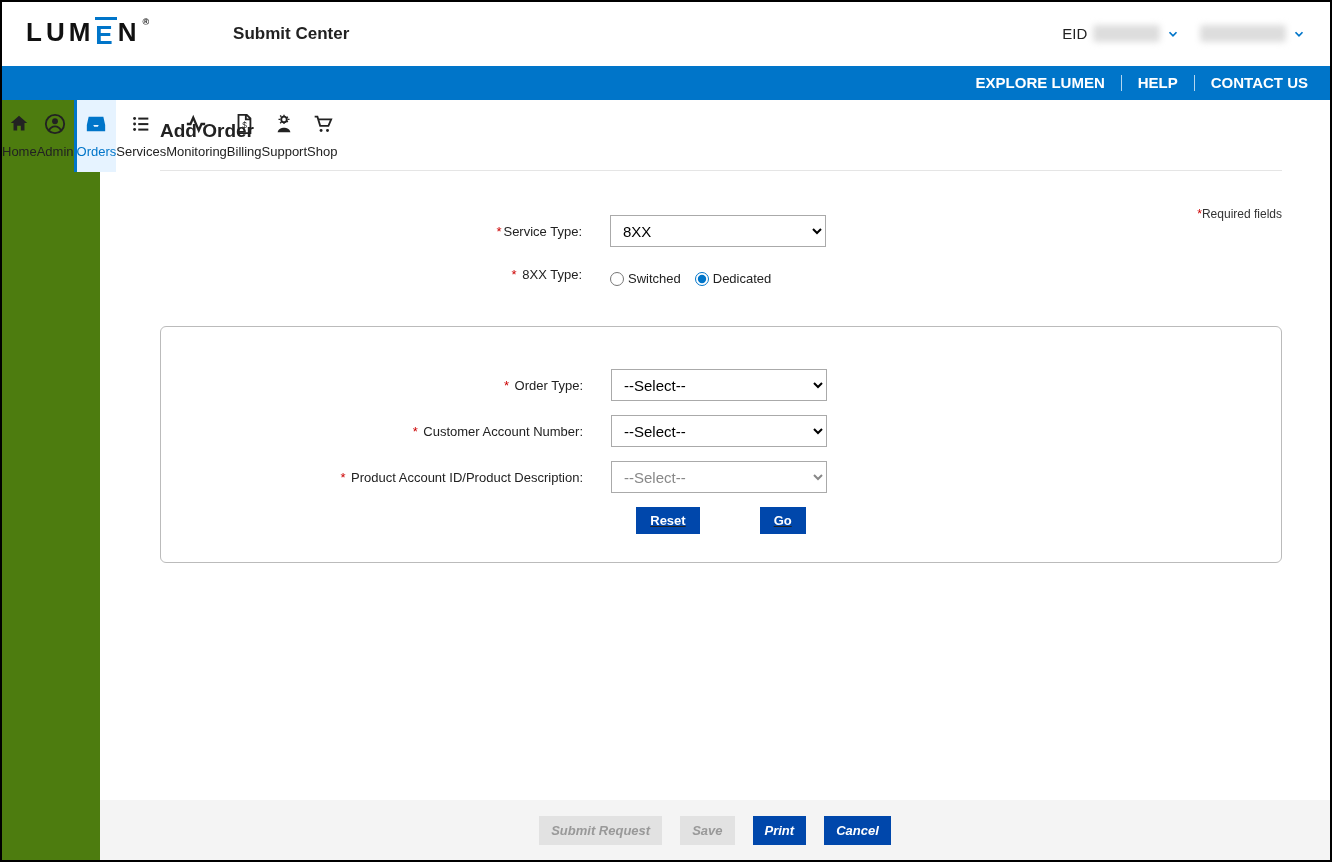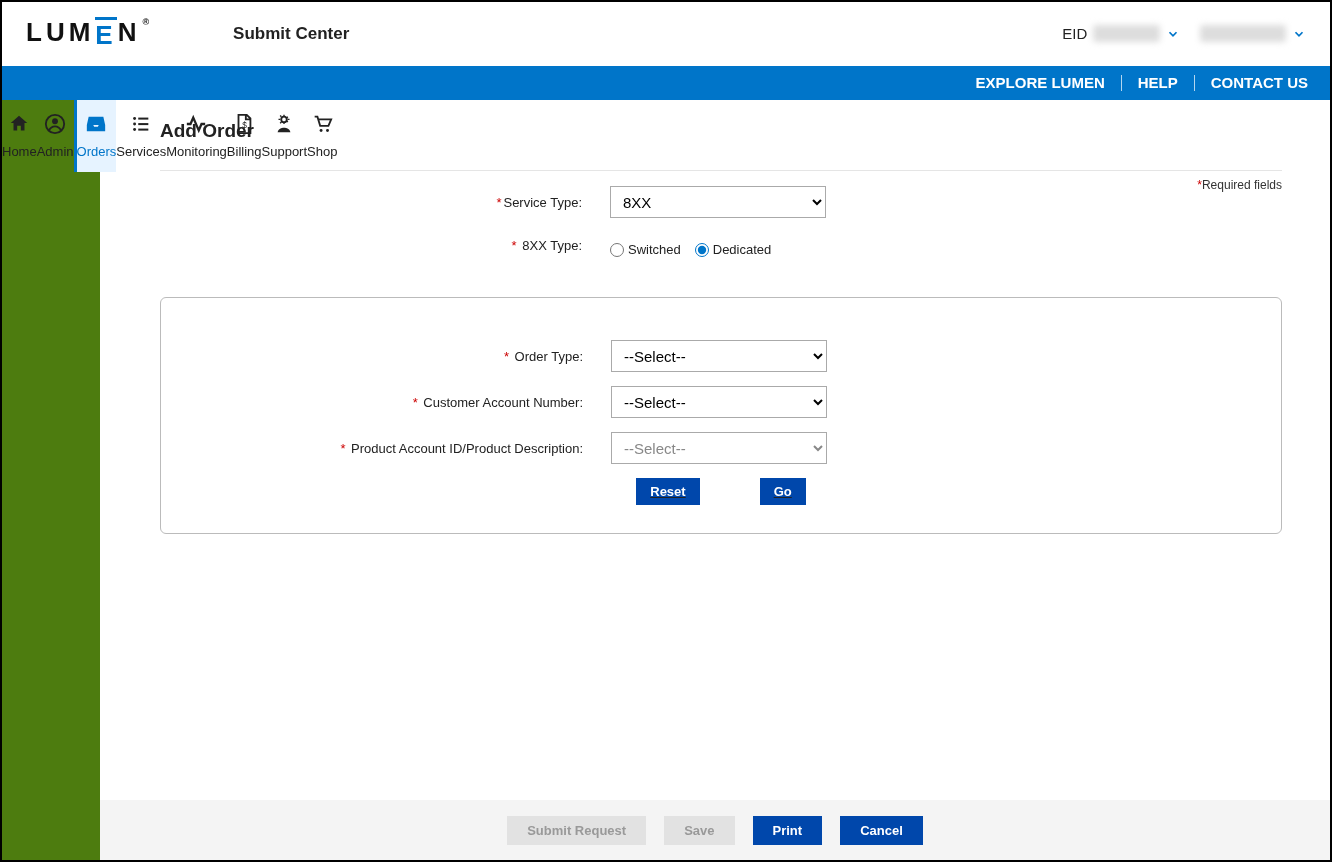--- a/index.html
+++ b/index.html
@@ -110,21 +110,21 @@
     flex-direction: column;
     height: 100%;
   }
   .page-title {
     font-size: 19px;
     font-weight: 700;
     margin-bottom: 28px;
   }
   .form-area {
     border-top: 1px solid #e5e5e5;
-    padding-top: 7px;
+    padding-top: 36px;
     flex: 1;
     display: flex;
     flex-direction: column;
   }
   .req-note {
     text-align: right;
     font-size: 12px;
     color: #333;
     margin-bottom: -14px;
   }
@@ -187,23 +187,24 @@
     height: 60px;
     display: flex;
     align-items: center;
     justify-content: center;
     gap: 18px;
     margin-top: auto;
   }
   .fbtn {
     font-size: 13px;
     font-weight: 700;
-    padding: 7px 20px;
+    padding: 7px 12px;
     border: none;
     cursor: pointer;
+    font-style: italic;
   }
   .fbtn.disabled {
     background: #e2e2e2;
     color: #999;
     cursor: default;
   }
   .fbtn.primary {
     background: #0047ab;
     color: #fff;
   }

